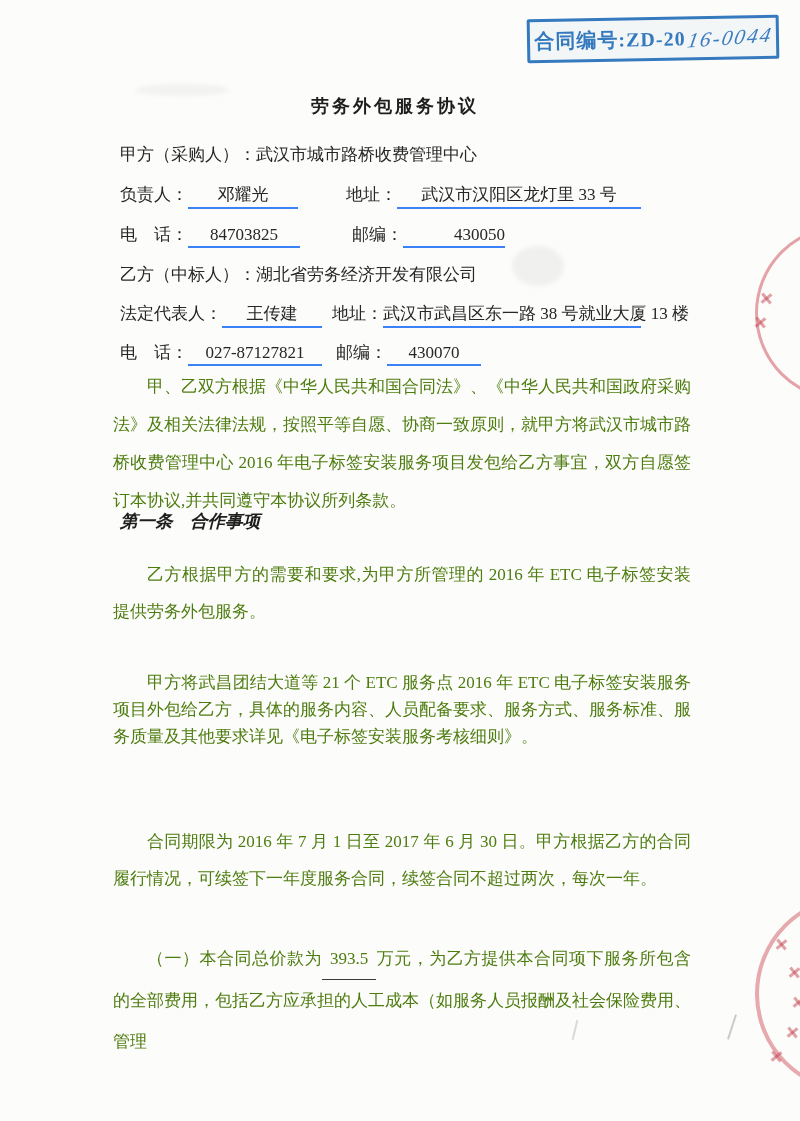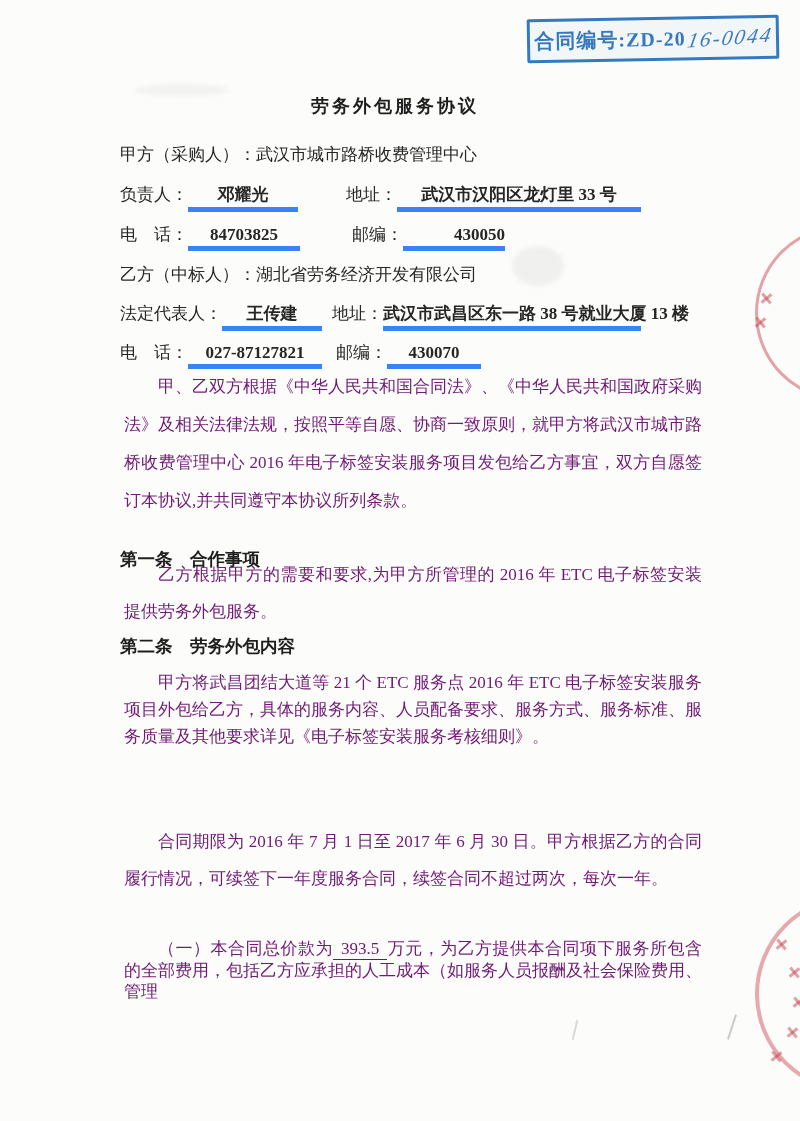--- a/index.html
+++ b/index.html
@@ -27,27 +27,27 @@
   
   .doc-title{
     position:absolute;left:0;top:94px;width:790px;text-align:center;
     font-size:18px;font-weight:bold;letter-spacing:3px;color:#1e1e1e;
   }
   
   .row{position:absolute;left:120px;font-size:17px;white-space:nowrap;color:#262626;}
   .row .lbl{display:inline-block;font-family:Liberation Serif, serif;}
   .uv{
     display:inline-block;text-align:center;
-    border-bottom:5px solid #3b82f6;padding-bottom:1px;font-weight:bold;
+    border-bottom:2px solid #3b82f6;padding-bottom:1px;
   }
   
   .para{
-    position:absolute;left:124px;width:578px;
+    position:absolute;left:113px;width:578px;
     font-size:17px;line-height:38px;text-align:justify;
-    text-indent:2em;color:#701a75;
+    text-indent:2em;color:#4d7c0f;
   }
   .heading{
     position:absolute;left:120px;font-size:17.5px;font-weight:bold;
     color:#1e1e1e;white-space:nowrap;
   }
   .amount-u{
     display:inline-block;border-bottom:1px solid #3a3a3a;
     padding:0 8px;text-indent:0;
   }
   
@@ -105,29 +105,28 @@
   <div class="row" style="top:302px;">
     <span class="lbl">法定代表人：</span><span class="uv" style="width:100px;">王传建</span><span class="lbl" style="margin-left:10px;">地址：</span><span class="uv" style="width:258px;text-align:right;">武汉市武昌区东一路 38 号就业大厦 13 楼</span>
   </div>
 
   <div class="row" style="top:341px;">
     <span class="lbl">电　话：</span><span class="uv" style="width:134px;">027-87127821</span><span class="lbl" style="margin-left:14px;">邮编：</span><span class="uv" style="width:94px;">430070</span>
   </div>
 
   <div class="para" style="top:368px;">甲、乙双方根据《中华人民共和国合同法》、《中华人民共和国政府采购法》及相关法律法规，按照平等自愿、协商一致原则，就甲方将武汉市城市路桥收费管理中心 2016 年电子标签安装服务项目发包给乙方事宜，双方自愿签订本协议,并共同遵守本协议所列条款。</div>
 
-  <div class="heading" style="top:547px;">第一条　合作事项</div>
+  <div class="heading" style="top:509px;font-style:italic;">第一条　合作事项</div>
   <div class="para" style="top:556px;line-height:37px;">乙方根据甲方的需要和要求,为甲方所管理的 2016 年 ETC 电子标签安装提供劳务外包服务。</div>
 
-  <div class="heading" style="top:634px;">第二条　劳务外包内容</div>
   <div class="para" style="top:669px;line-height:27px;">甲方将武昌团结大道等 21 个 ETC 服务点 2016 年 ETC 电子标签安装服务项目外包给乙方，具体的服务内容、人员配备要求、服务方式、服务标准、服务质量及其他要求详见《电子标签安装服务考核细则》。</div>
 
   <div class="para" style="top:823px;line-height:37px;">合同期限为 2016 年 7 月 1 日至 2017 年 6 月 30 日。甲方根据乙方的合同履行情况，可续签下一年度服务合同，续签合同不超过两次，每次一年。</div>
 
-  <div class="para" style="top:938px;line-height:21px;">
+  <div class="para" style="top:938px;line-height:41px;">
     <span>（一）本合同总价款为</span><span class="amount-u">393.5</span><span>万元，为乙方提供本合同项下服务所包含的全部费用，包括乙方应承担的人工成本（如服务人员报酬及社会保险费用、管理</span>
   </div>
 
   <div class="seal-circle seal-upper"></div>
   <div class="sg" style="left:760px;top:292px;"></div>
   <div class="sg" style="left:754px;top:316px;"></div>
 
   <div class="seal-circle seal-lower"></div>
   <div class="sg" style="left:775px;top:938px;"></div>
   <div class="sg" style="left:788px;top:966px;"></div>

